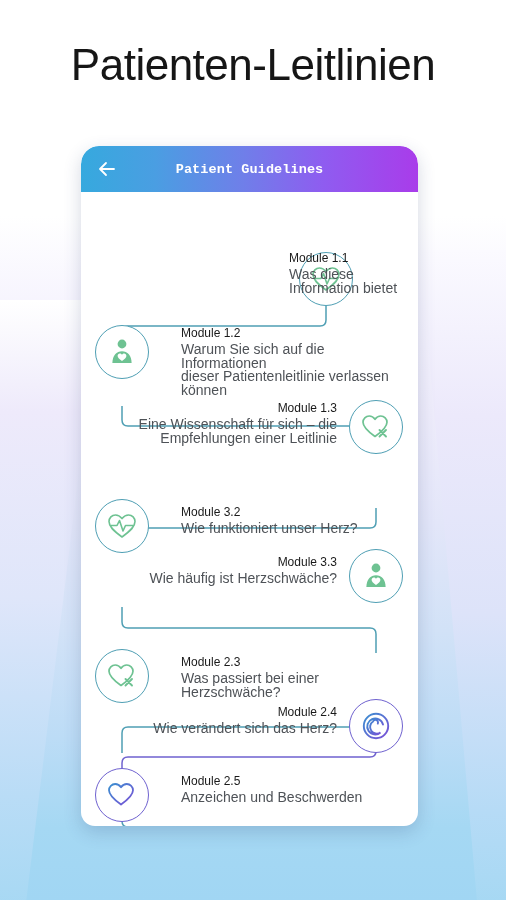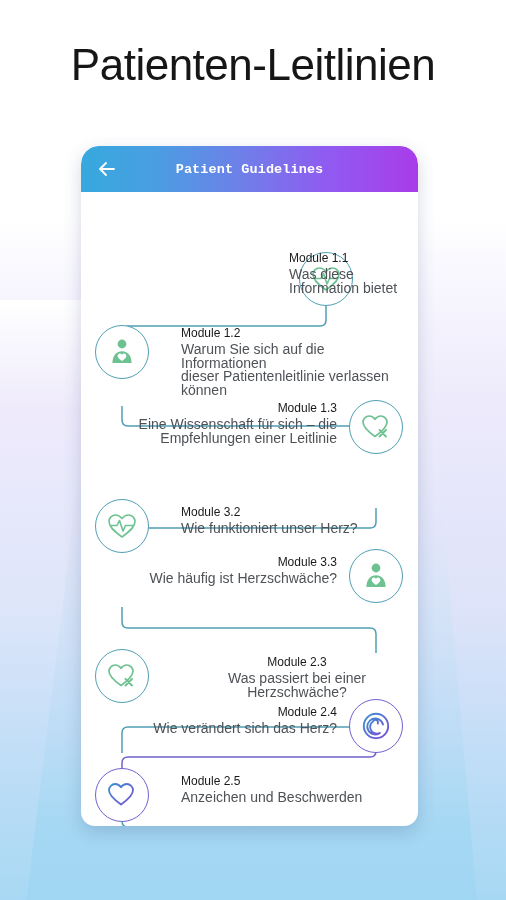--- a/index.html
+++ b/index.html
@@ -254,21 +254,21 @@
         <p class="m-sub">Wie häufig ist Herzschwäche?</p>
       </div>
 
       <div class="node teal" style="left:14px; top:457px;">
         <svg width="30" height="28" viewBox="0 0 30 28">
           <path d="M14 23.5 C5.5 17.4 2 13.6 2 9.2 C2 5.7 4.8 3 8.2 3 C10.5 3 12.6 4.2 14 6.3
                    C15.4 4.2 17.5 3 19.8 3 C23.2 3 26 5.7 26 9.2 C26 13.6 22.5 17.4 14 23.5 Z" fill="none" stroke="#6ec292" stroke-width="1.7" stroke-linejoin="round"></path>
           <path d="M18.5 17 L25 23.5 M25 17 L18.5 23.5" fill="none" stroke="#6ec292" stroke-width="1.9" stroke-linecap="round"></path>
         </svg>
       </div>
-      <div class="txt right" style="left:100px; top:462px; width:232px;text-align:center;">
+      <div class="txt right" style="left:100px; top:462px; width:232px;">
         <p class="m-title">Module 2.3</p>
         <p class="m-sub">Was passiert bei einer Herzschwäche?</p>
       </div>
 
       <div class="node purple" style="left:268px; top:507px;">
         <svg width="30" height="30" viewBox="0 0 30 30">
           <defs>
             <linearGradient id="spg" x1="0" y1="0" x2="1" y2="1">
               <stop offset="0%" stop-color="#3a8fd0"></stop>
               <stop offset="100%" stop-color="#7a4fd6"></stop>

